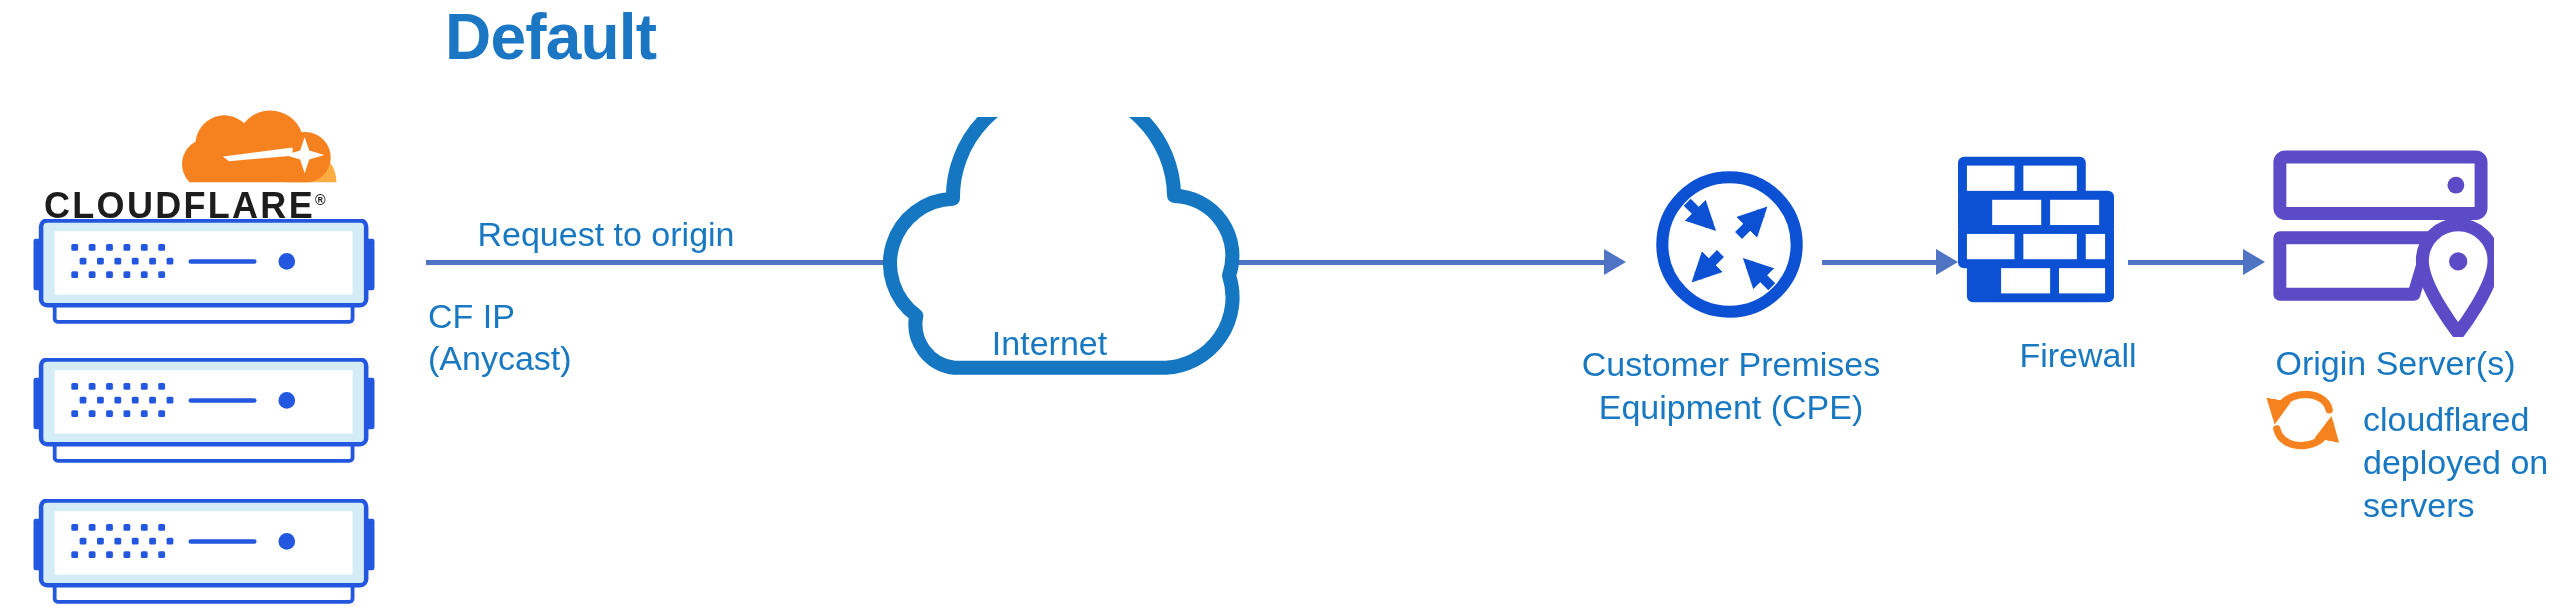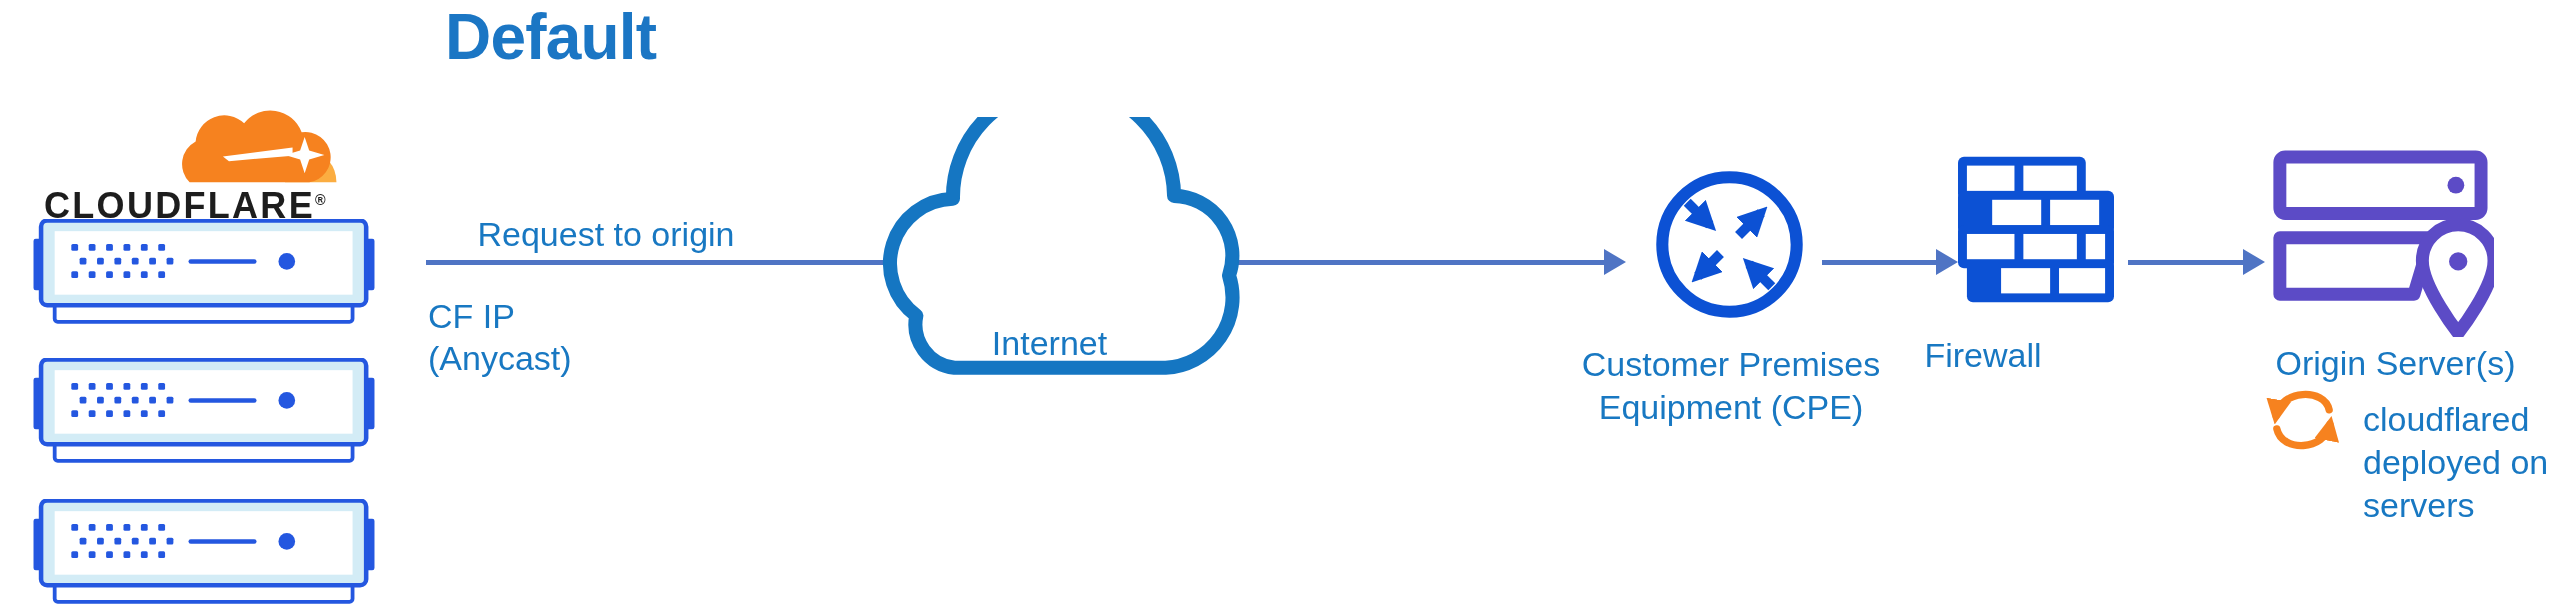--- a/index.html
+++ b/index.html
@@ -143,21 +143,21 @@
       <rect x="88" y="12" width="72" height="34"></rect>
     <rect x="46" y="58" width="66" height="34"></rect>
       <rect x="124" y="58" width="66" height="34"></rect>
     <rect x="12" y="104" width="64" height="34"></rect>
       <rect x="88" y="104" width="72" height="34"></rect>
       <rect x="172" y="104" width="26" height="34"></rect>
     <rect x="58" y="150" width="66" height="34"></rect>
       <rect x="136" y="150" width="62" height="34"></rect>
   </g>
 </svg>
-<div class="abs" style="left:1811px;top:334px;width:344px">
+<div class="abs" style="left:1906px;top:334px;width:344px">
   <div class="lbl center">Firewall</div>
 </div>
 
 <svg class="abs" style="left:2273px;top:150px" width="221" height="187" viewBox="0 0 290 245">
   <g stroke="var(--purple)" stroke-width="17" fill="#fff" stroke-linejoin="round">
     <path d="M9,115 H207 L185,189 H9 Z"></path>
     <path d="M243,98 c26,0 47,21 47,47 0,35 -47,95 -47,95 s-47,-60 -47,-95 c0,-26 21,-47 47,-47 z"></path>
     <rect x="9" y="9" width="264" height="74" rx="7"></rect>
   </g>
   <circle cx="240" cy="46" r="11" fill="var(--purple)"></circle>

